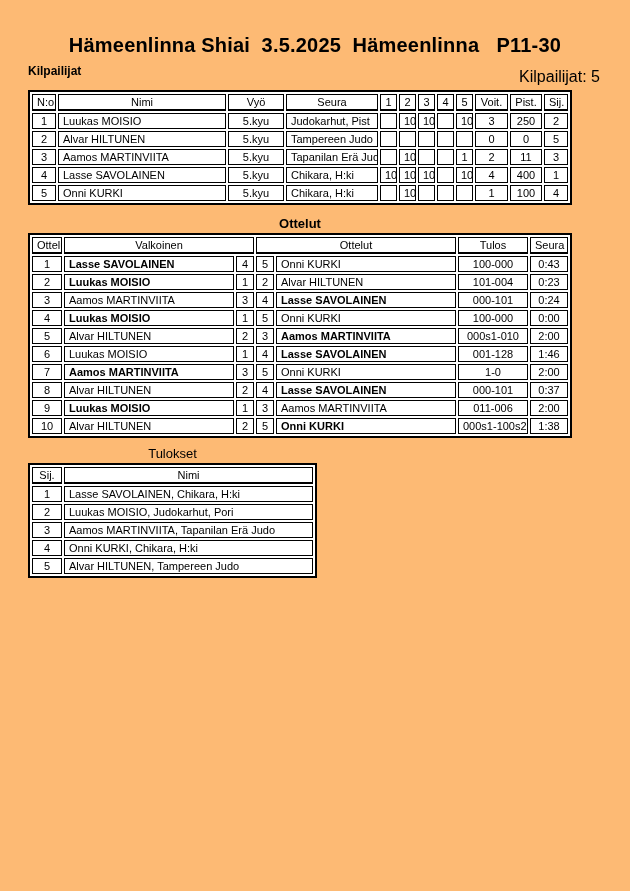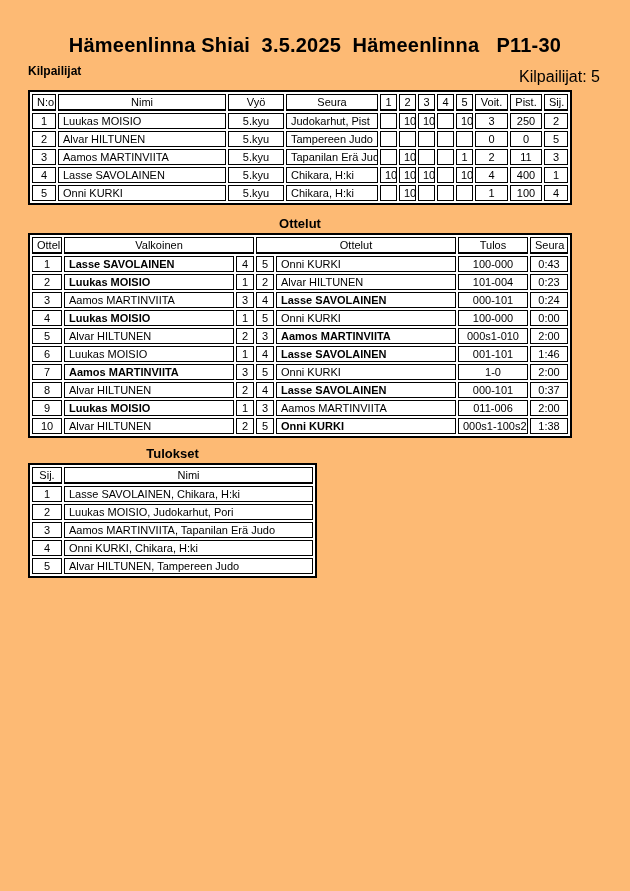--- a/index.html
+++ b/index.html
@@ -21,21 +21,21 @@
   .l{text-align:left;}
   .bold{font-weight:bold;}
   .nv{border-left:none;border-right:none;}
   .thickl{border-left:3px solid #000;margin-top:48px;}
 
   .competitors-table{position:absolute;left:28px;top:90px;width:544px;}
   .matches-title{position:absolute;left:28px;top:216px;width:544px;text-align:center;
     font-size:13px;font-weight:bold;}
   .matches-table{position:absolute;left:28px;top:233px;width:544px;}
   .results-title{position:absolute;left:28px;top:446px;width:289px;text-align:center;
-    font-size:13px;font-weight:bold;}
+    font-size:13px;font-weight:normal;}
   .results-table{position:absolute;left:28px;top:463px;width:289px;}
 </style>
 </head>
 <body>
 
 <div class="page">
 
   <div class="main-title">Hämeenlinna Shiai  3.5.2025  Hämeenlinna   P11-30</div>
   <div class="sub-title">Kilpailijat</div>
   <div class="count-label">Kilpailijat: 5</div>
@@ -222,21 +222,21 @@
           <td class="c">000s1-010</td>
           <td class="c">2:00</td>
         </tr>
 
         <tr>
           <td class="c">6</td>
           <td class="l">Luukas MOISIO</td>
           <td class="c">1</td>
           <td class="c">4</td>
           <td class="l bold">Lasse SAVOLAINEN</td>
-          <td class="c">001-101</td>
+          <td class="c">001-128</td>
           <td class="c">1:46</td>
         </tr>
 
         <tr>
           <td class="c">7</td>
           <td class="l bold">Aamos MARTINVIITA</td>
           <td class="c">3</td>
           <td class="c">5</td>
           <td class="l">Onni KURKI</td>
           <td class="c">1-0</td>

